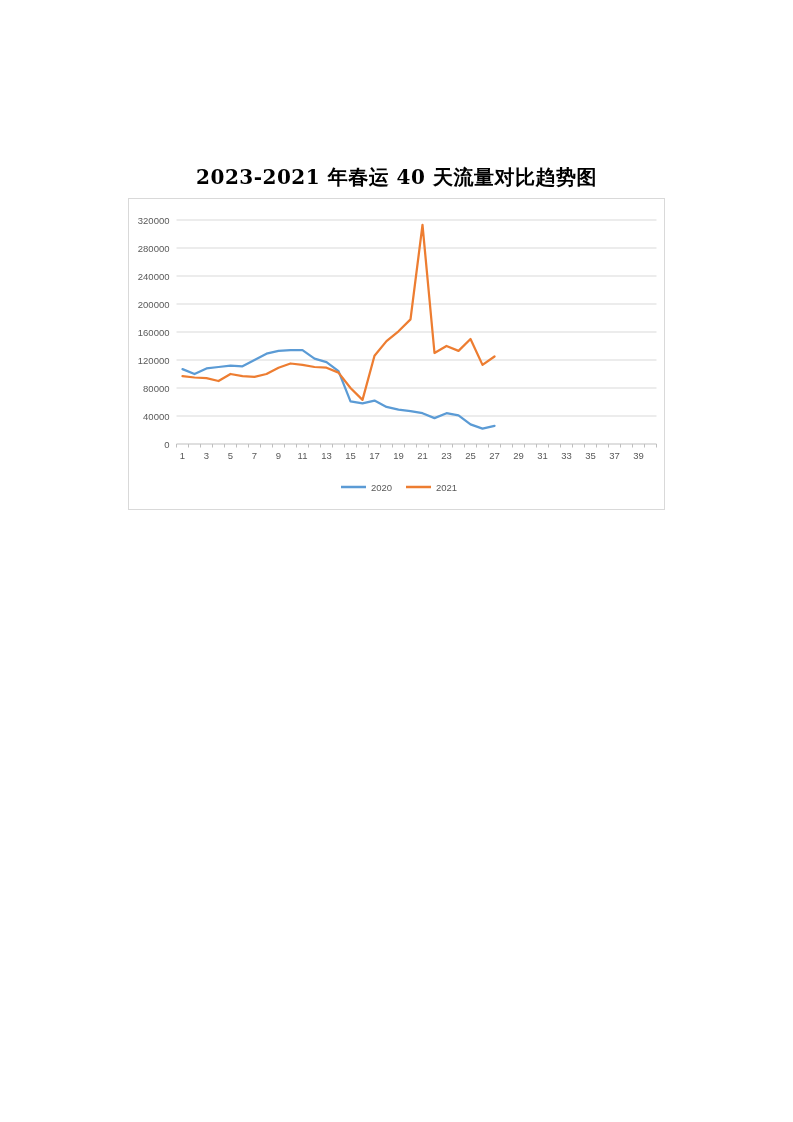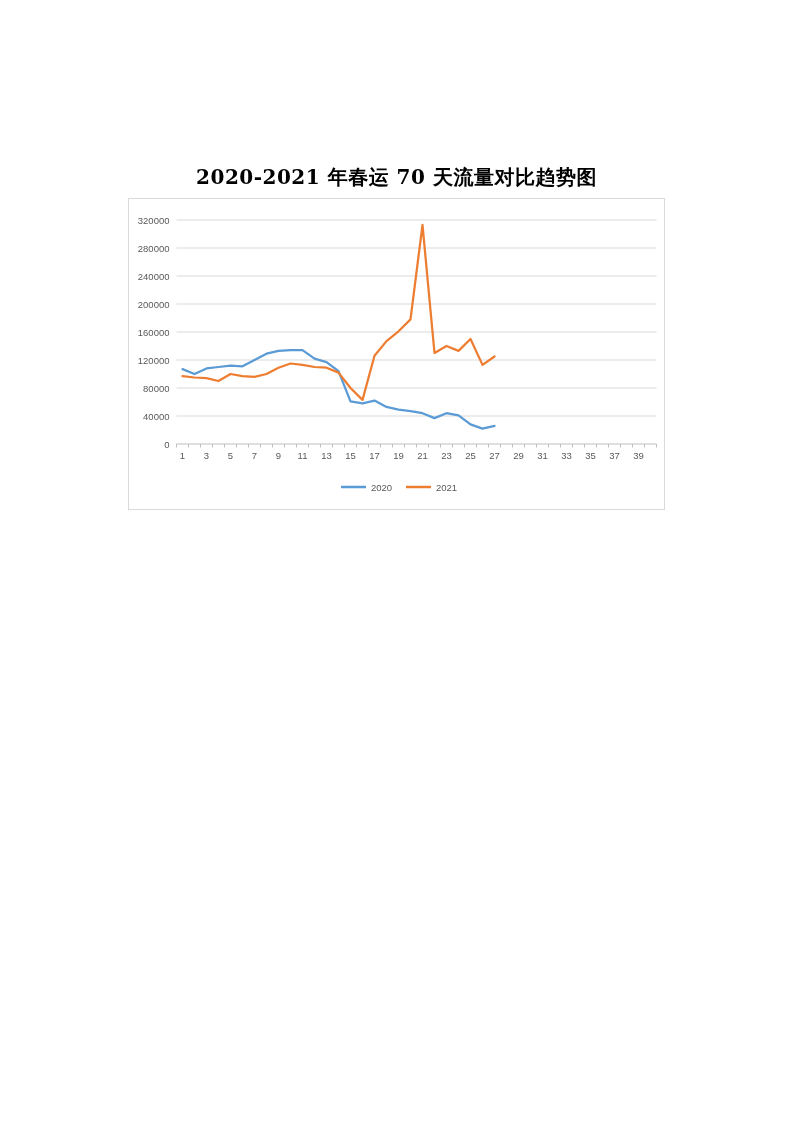--- a/index.html
+++ b/index.html
@@ -28,21 +28,21 @@
     background: #ffffff;
     box-sizing: border-box;
   }
   .chart-frame svg { display: block; }
 </style>
 </head>
 <body>
 
 <div>
 
-  <div class="doc-title">2020-2021 年春运 70 天流量对比趋势图</div>
+  <div class="doc-title">2023-2021 年春运 40 天流量对比趋势图</div>
 
   <div class="chart-frame">
     <svg width="535" height="310" viewBox="0 0 535 310" xmlns="http://www.w3.org/2000/svg">
         <line x1="47.5" y1="245" x2="527.5" y2="245" stroke="#bfbfbf" stroke-width="1"></line>
         <text x="40.5" y="248.5" text-anchor="end" font-size="9.5" fill="#595959" font-family="&quot;Liberation Sans&quot;, sans-serif">0</text>
         <line x1="47.5" y1="217" x2="527.5" y2="217" stroke="#d9d9d9" stroke-width="1"></line>
         <text x="40.5" y="220.5" text-anchor="end" font-size="9.5" fill="#595959" font-family="&quot;Liberation Sans&quot;, sans-serif">40000</text>
         <line x1="47.5" y1="189" x2="527.5" y2="189" stroke="#d9d9d9" stroke-width="1"></line>
         <text x="40.5" y="192.5" text-anchor="end" font-size="9.5" fill="#595959" font-family="&quot;Liberation Sans&quot;, sans-serif">80000</text>
         <line x1="47.5" y1="161" x2="527.5" y2="161" stroke="#d9d9d9" stroke-width="1"></line>

